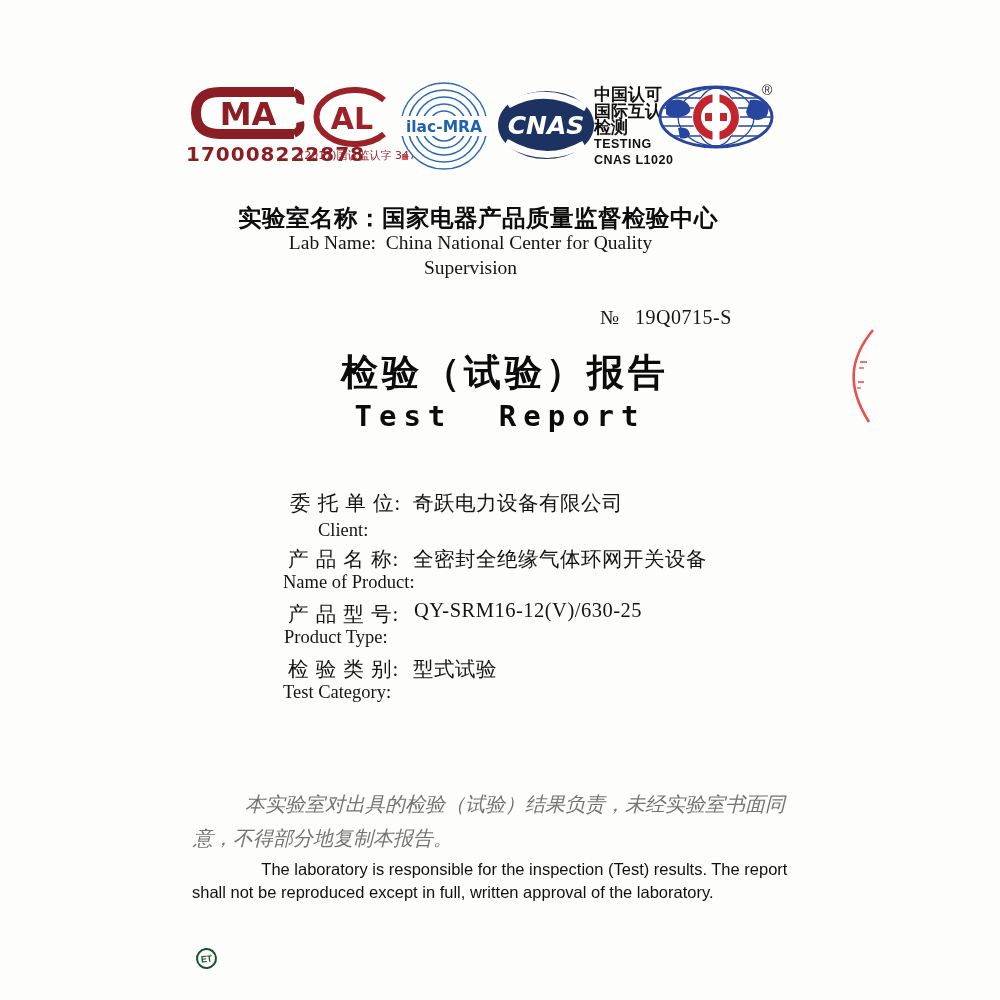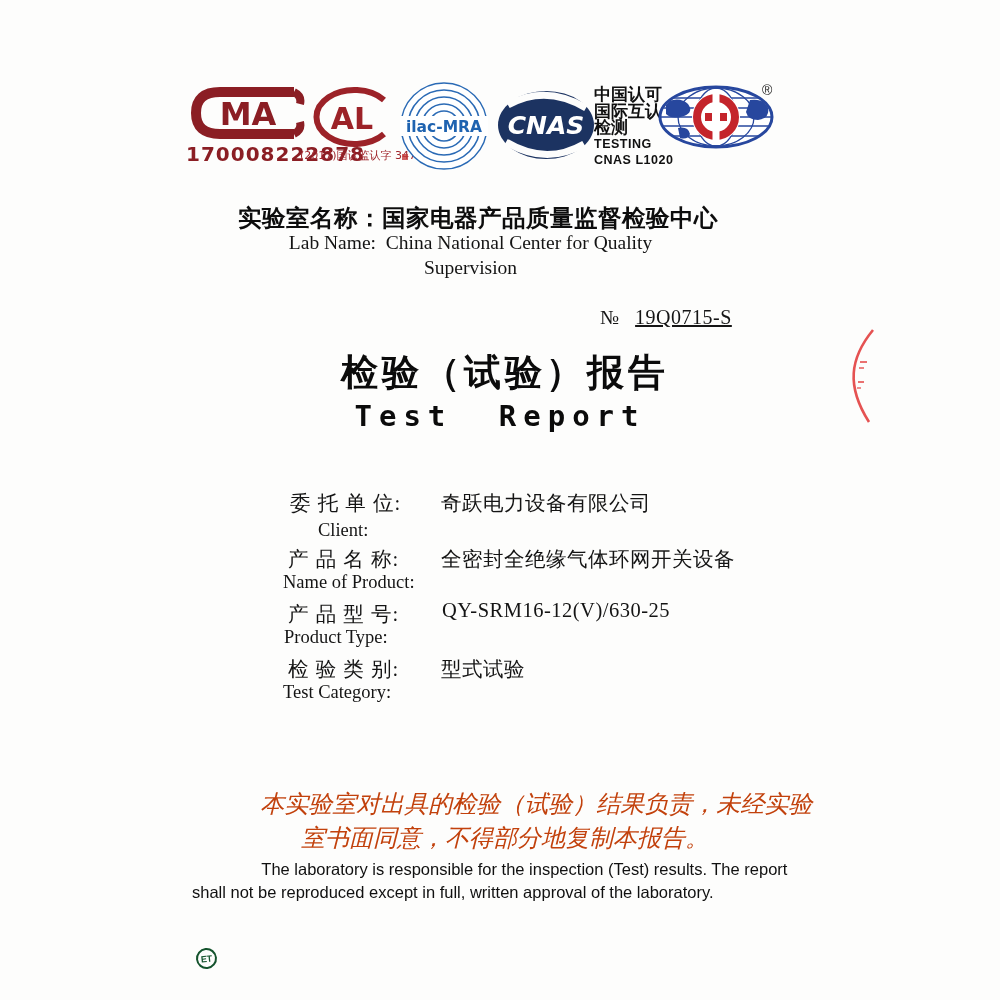--- a/index.html
+++ b/index.html
@@ -23,36 +23,36 @@
     font-family:"Liberation Sans",sans-serif; }
 
   
   .lab-cn { left:238px; top:202px; font-size:23.5px; letter-spacing:0.5px;
     font-family:"DejaVu Sans",sans-serif; font-weight:bold; color:#0d0d0d; white-space:nowrap; }
   .lab-en { left:248px; top:231px; width:445px; text-align:center;
     font-size:19.5px; line-height:24.5px; color:#141414; }
 
   
   .report-no { left:600px; top:306px; font-size:20px; color:#151515; }
-  .report-no .no-val { margin-left:16px; letter-spacing:0.5px;text-decoration:underline; }
+  .report-no .no-val { margin-left:16px; letter-spacing:0.5px; }
   .title-cn { left:0; top:348px; width:1010px; text-align:center;
     font-size:37px; font-weight:bold; letter-spacing:4px;
     font-family:"DejaVu Sans",sans-serif; color:#0b0b0b; }
   .title-en { left:0; top:399px; width:1000px; text-align:center;
     font-size:29px; font-weight:bold; letter-spacing:7px; word-spacing:22px;
     font-family:"DejaVu Sans Mono",monospace; color:#0b0b0b; }
 
   
   .f-label-cn { font-size:20.5px; color:#141414; white-space:nowrap; letter-spacing:1px; }
-  .f-value    { font-size:20.5px; color:#141414; white-space:nowrap; letter-spacing:0.5px;margin-left:28px; }
+  .f-value    { font-size:20.5px; color:#141414; white-space:nowrap; letter-spacing:0.5px; }
   .f-label-en { font-size:18.5px; color:#141414; white-space:nowrap; }
 
   
-  .disc-cn { left:193px; top:787px; width:624px; font-size:24px; line-height:34px;
-    text-indent:2.6em; font-style:italic; color:#c2410c;text-align:center; }
+  .disc-cn { left:193px; top:787px; width:624px; font-size:20px; line-height:34px;
+    text-indent:2.6em; font-style:italic; color:#737373; }
   .disc-en { left:192px; top:858px; width:596px; font-size:16.5px; line-height:23px;
     text-indent:4.2em; color:#101010; font-family:"Liberation Sans",sans-serif; }
 
   
   .stamp-edge { left:833px; top:324px; }
   .et-badge { left:196px; top:948px; width:21px; height:21px; border:2px solid #14532d;
     border-radius:50%; display:flex; align-items:center; justify-content:center;
     color:#14532d; font-size:9px; font-weight:bold;
     font-family:"Liberation Sans",sans-serif; transform:rotate(-6deg); }
 </style>

